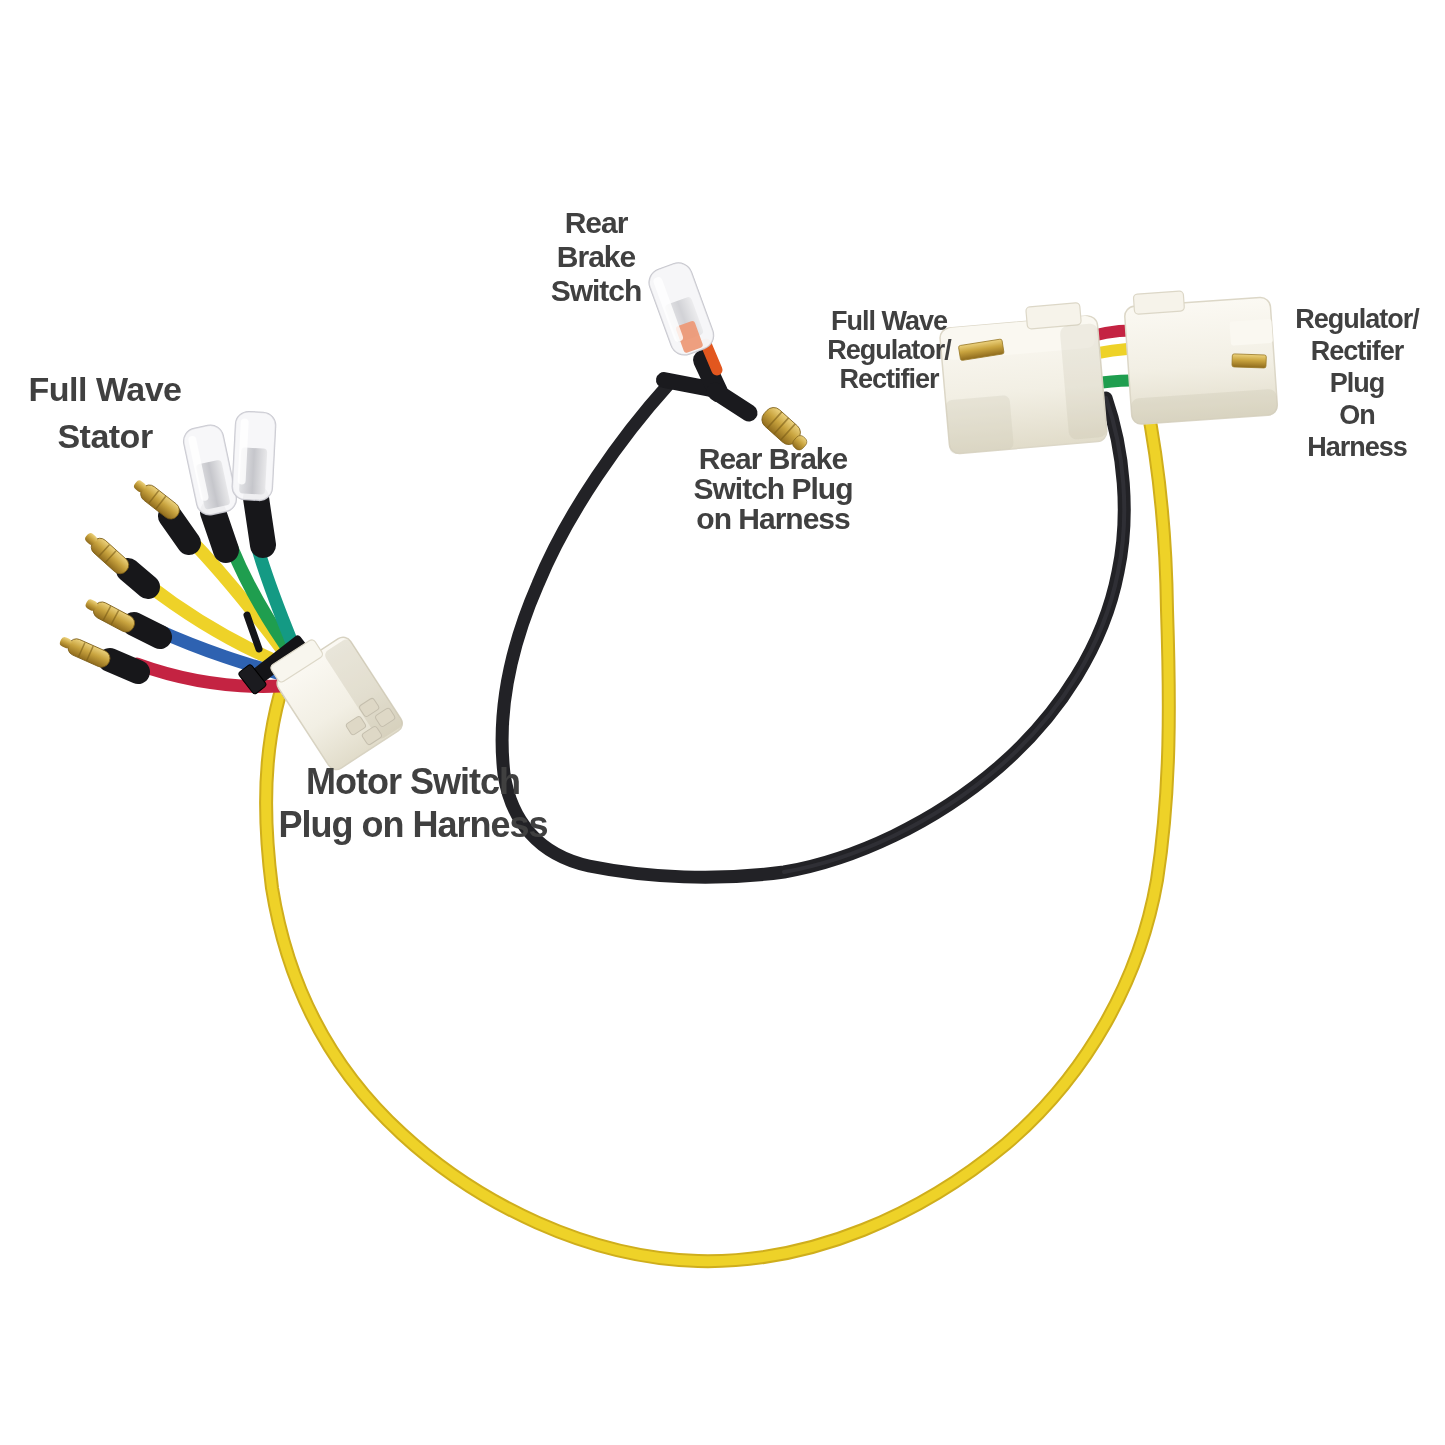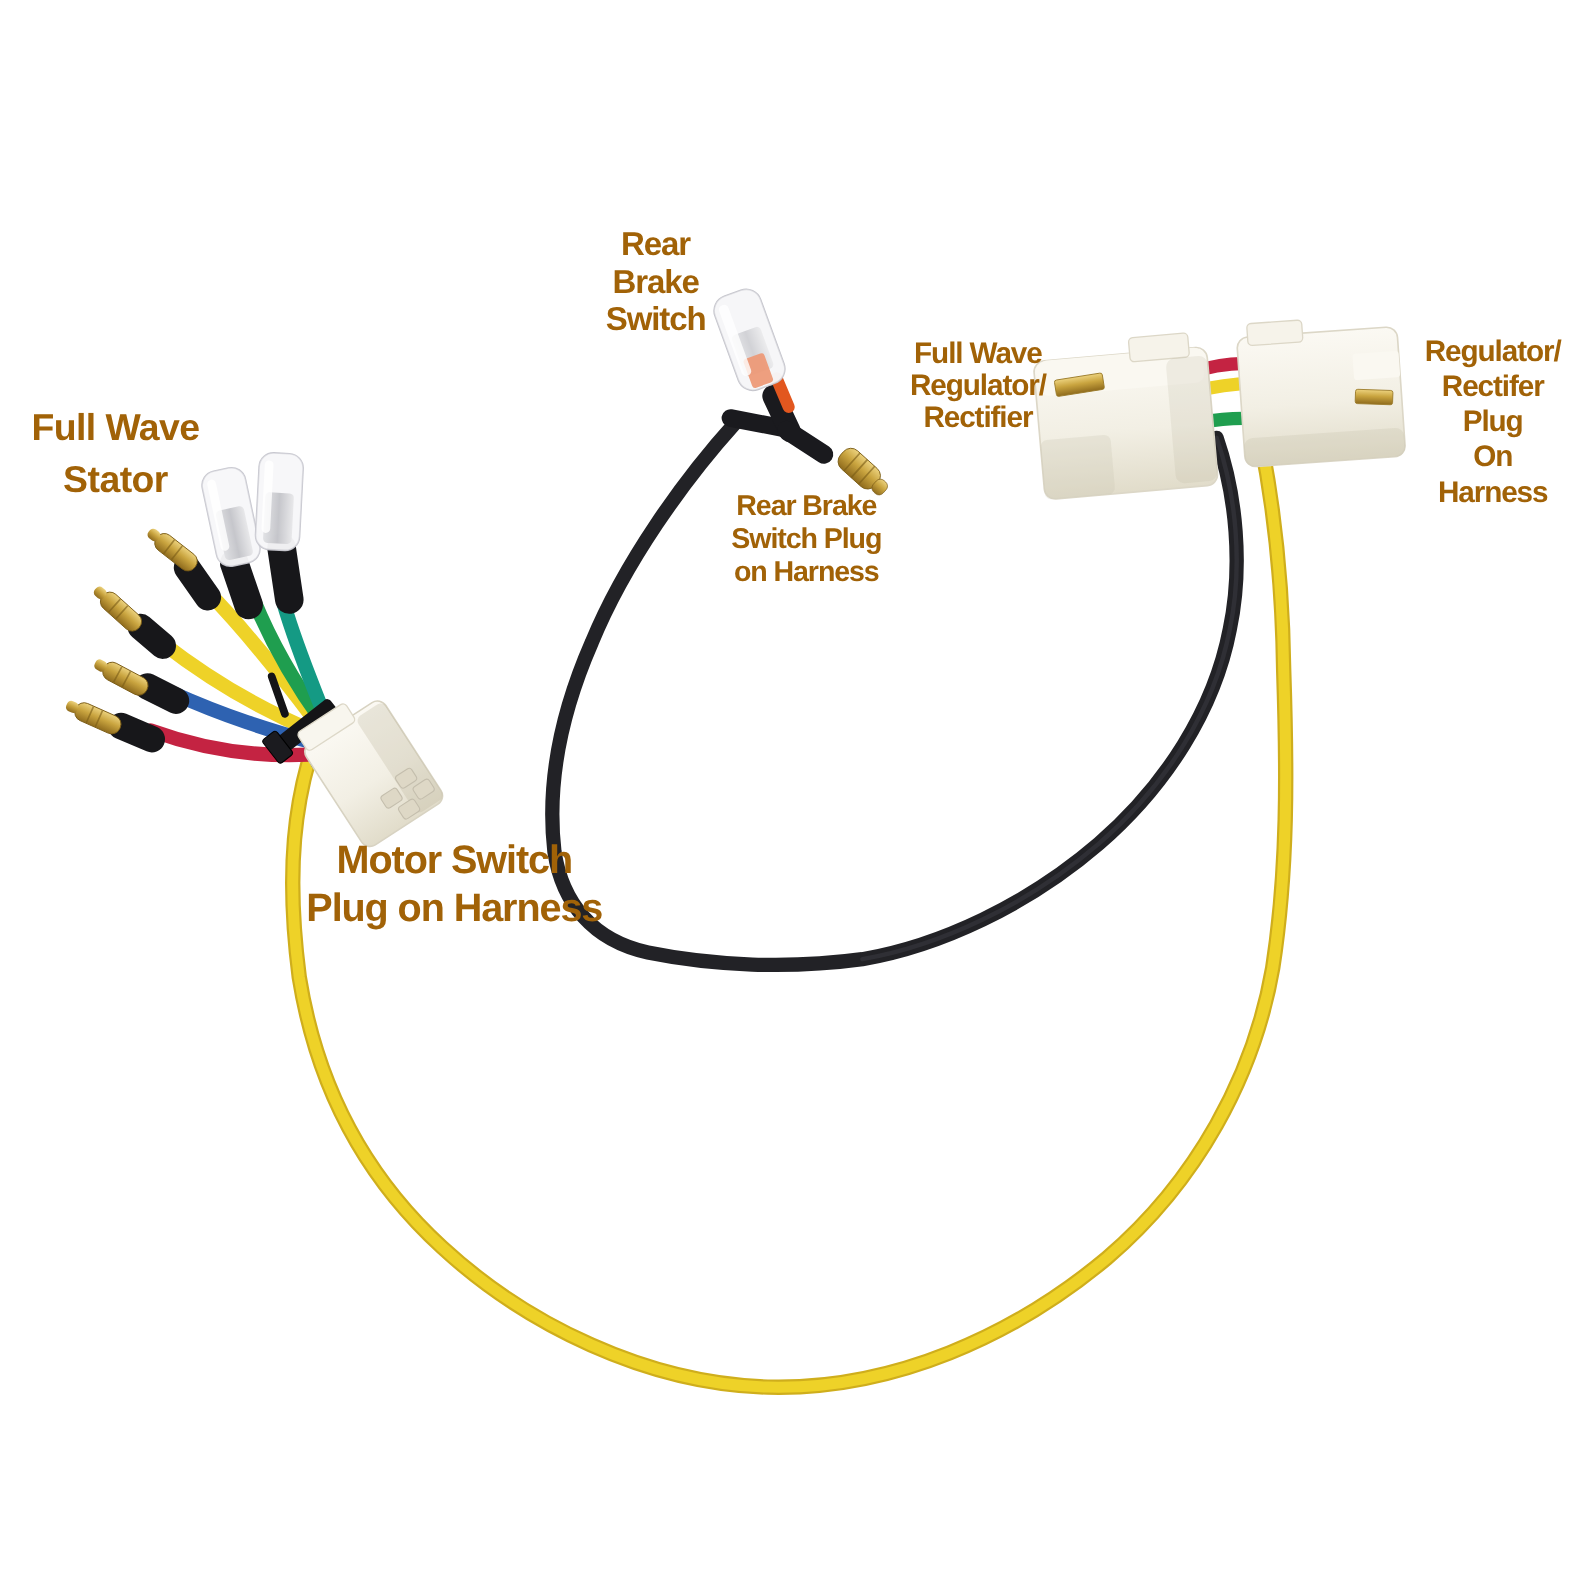--- a/index.html
+++ b/index.html
@@ -9,27 +9,27 @@
     font-family:"Liberation Sans", sans-serif;
     position:relative;
     overflow:hidden;
   }
   #scene{position:absolute;left:0;top:0;}
   .label{
     position:absolute;
     transform:translateX(-50%);
     text-align:center;
     font-weight:bold;
-    color:#a16207;
+    color:#404040;
     white-space:pre-line;
     letter-spacing:-0.5px;
   }
   #lbl-full-wave-stator { left:105px;  top:366px; font-size:34px; line-height:47px; }
   #lbl-rear-brake-switch{ left:596px;  top:206px; font-size:30px; line-height:34px; letter-spacing:-1px;}
-  #lbl-rear-brake-plug  { left:733px;  top:444px; font-size:26px; line-height:30px; letter-spacing:-1px;}
+  #lbl-rear-brake-plug  { left:773px;  top:444px; font-size:30px; line-height:30px; letter-spacing:-1px;}
   #lbl-full-wave-reg    { left:889px;  top:307px; font-size:27px; line-height:29px; letter-spacing:-1px;}
   #lbl-reg-plug         { left:1357px; top:303px; font-size:27px; line-height:32px; letter-spacing:-1px;}
   #lbl-motor-stator     { left:413px;  top:760px; font-size:36px; line-height:43px; letter-spacing:-1px;}
 </style>
 </head>
 <body>
 
 <svg id="scene" width="1445" height="1445" viewBox="0 0 1445 1445">
   <defs>
     <linearGradient id="brassGrad" x1="0" y1="0" x2="0" y2="1">

